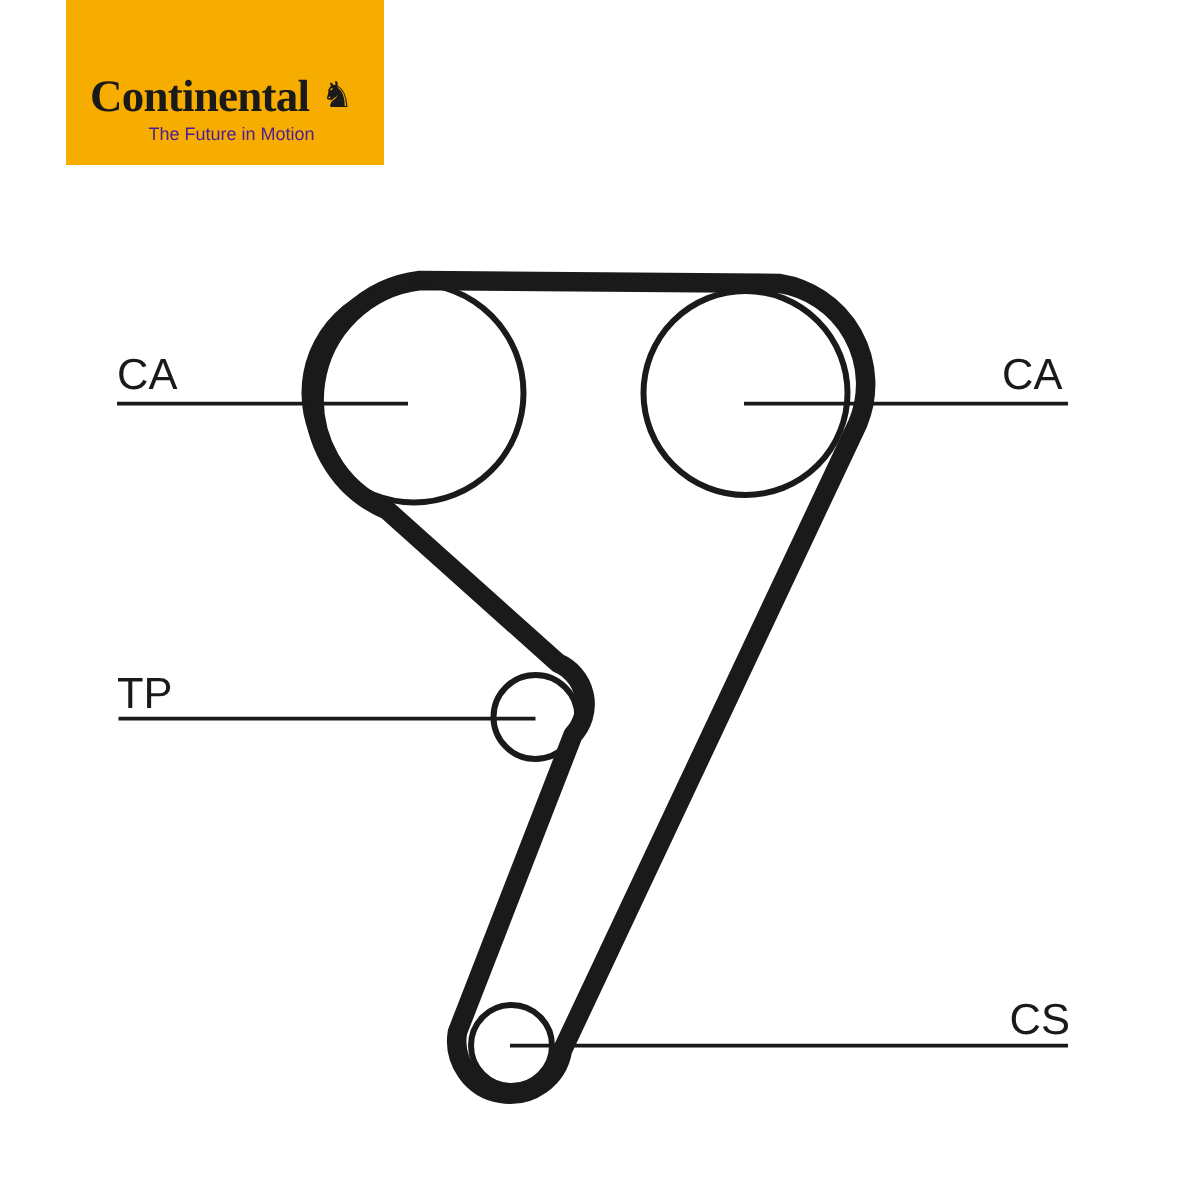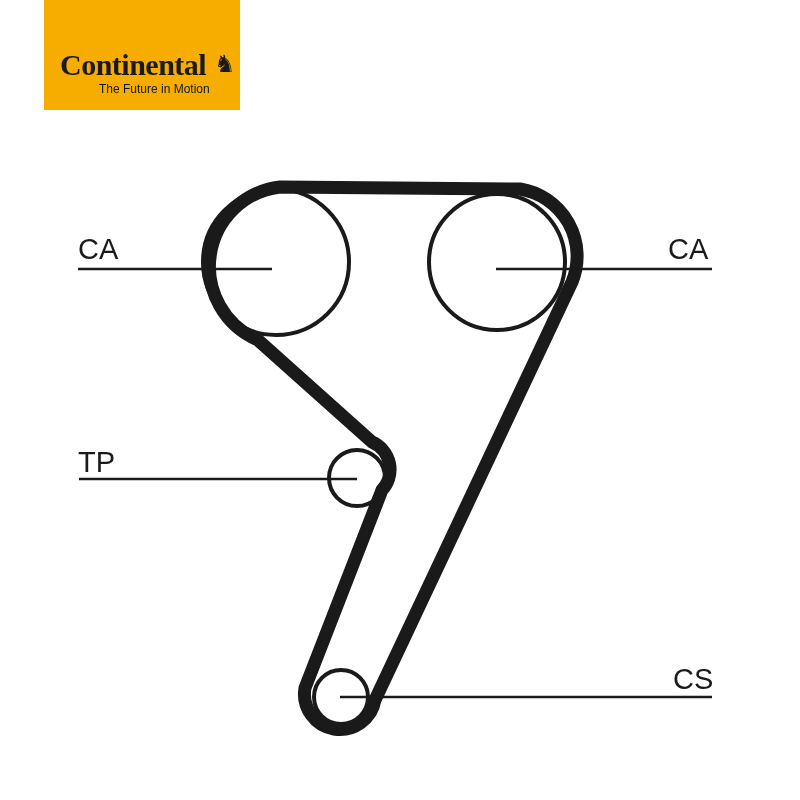--- a/index.html
+++ b/index.html
@@ -1,19 +1,19 @@
 <!DOCTYPE html>
 <html><head>
 <meta charset="utf-8">
 <style>
   html, body { margin:0; padding:0; background:#ffffff; }
   body { width:800px; height:800px; position:relative; overflow:hidden; font-family:"Liberation Sans", sans-serif; }
-  .logo { position:absolute; left:44px; top:0; width:196px; height:110px; background:#f6ad00; }
+  .logo { position:absolute; left:44px; top:0; width:212px; height:110px; background:#f6ad00; }
   .logo-word { position:absolute; left:16px; top:50px; font-family:"Liberation Serif", serif; font-weight:bold; font-size:30px; color:#1a1a1a; letter-spacing:-0.5px; line-height:30px; }
-  .logo-tag { position:absolute; left:55px; top:83px; font-size:12px; color:#0f172a; line-height:12px; }
+  .logo-tag { position:absolute; left:55px; top:83px; font-size:12px; color:#4c1d95; line-height:12px; }
   .logo-horse { position:absolute; left:170px; top:52px; font-size:24px; color:#1a1a1a; line-height:24px; }
   svg.diagram { position:absolute; left:0; top:0; }
   .lbl { font-family:"Liberation Sans", sans-serif; font-size:29px; fill:#1a1a1a; }
 </style>
 </head>
 <body>
 
 <div class="logo">
   <div class="logo-word">Continental</div>
   <div class="logo-horse">♞</div>

